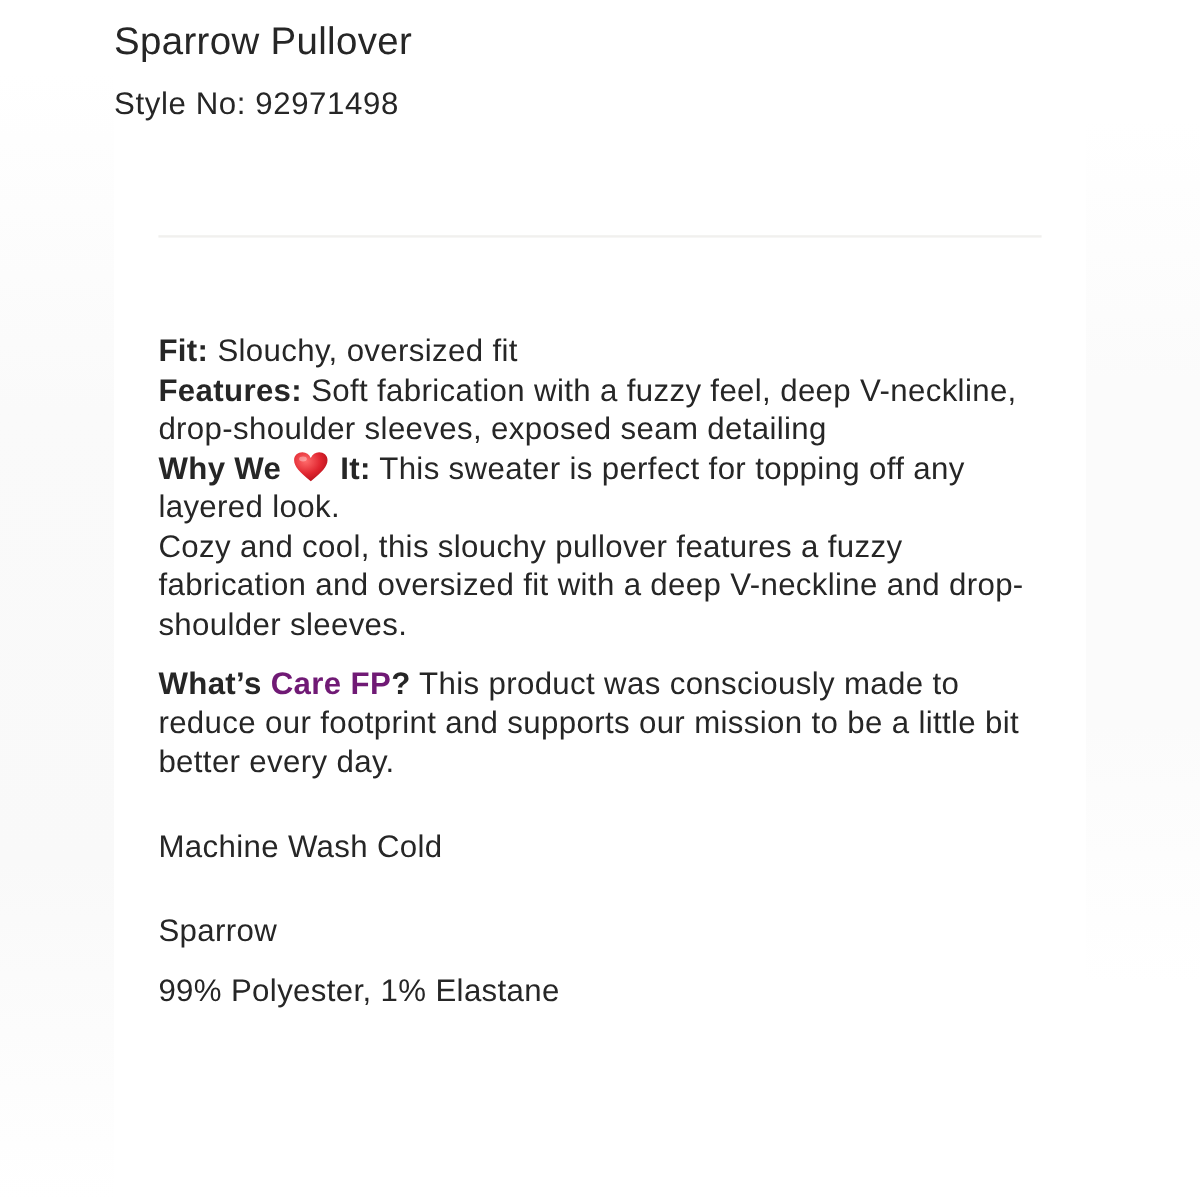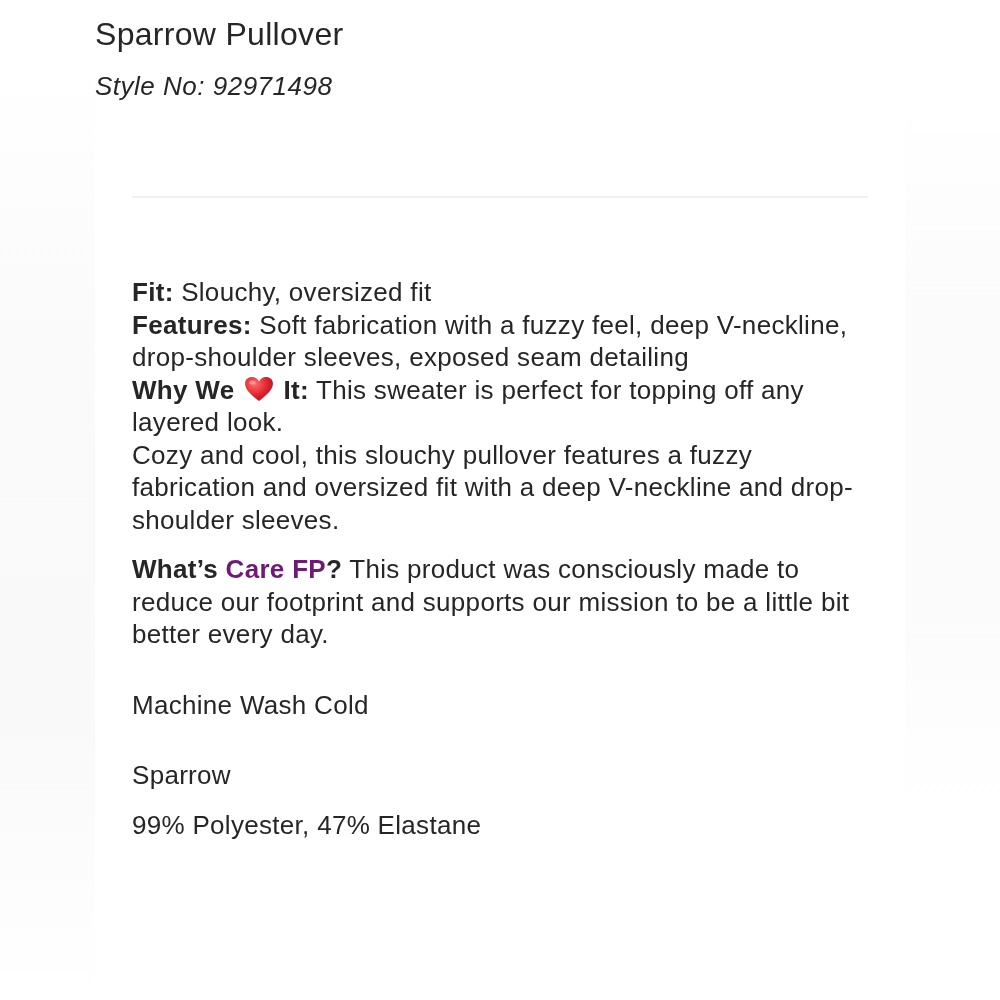--- a/index.html
+++ b/index.html
@@ -42,21 +42,21 @@
       font-weight: 400;
       line-height: 40px;
       color: #262626;
     }
     .meta {
       font-size: 26px;
       line-height: 48px;
       letter-spacing: 0.5px;
       color: #262626;
     }
-    .meta.first { margin-top: 8px; font-style: italic; }
+    .meta.first { margin-top: 8px; }
     .divider {
       position: absolute;
       left: 37px;
       width: 736px;
       top: 196px;
       height: 2px;
       background: #f1f0ee;
     }
     .content {
       position: absolute;
@@ -120,15 +120,15 @@
     <p class="para">Cozy and cool, this slouchy pullover features a fuzzy fabrication and oversized fit with a deep V-neckline and drop-shoulder sleeves.</p>
 
 
     <p class="para care-block">
       <span class="b">What’s</span>
       <span class="accent">Care FP</span><span class="b">?</span><span> This product was consciously made to reduce our footprint and supports our mission to be a little bit better every day.</span>
     </p>
 
     <p class="para line-item">Machine Wash Cold</p>
     <p class="para line-item">Sparrow</p>
-    <p class="para line-item tight">99% Polyester, 47% Elastane</p>
+    <p class="para line-item tight">99% Polyester, 1% Elastane</p>
   </div>
 </div>
 
 </body></html>

